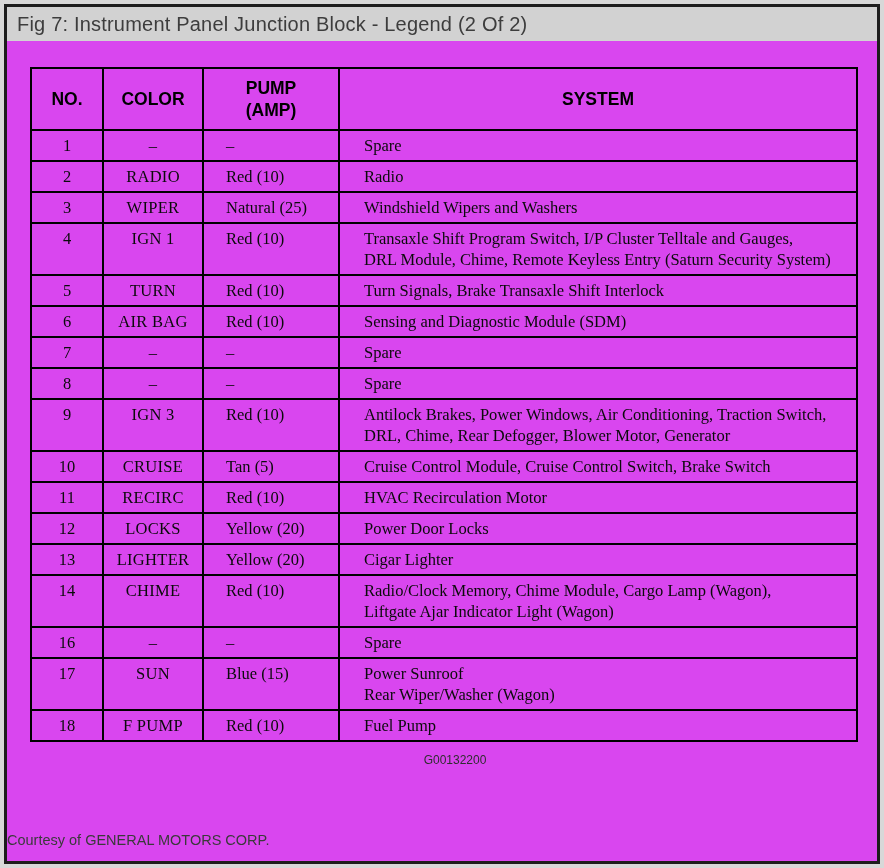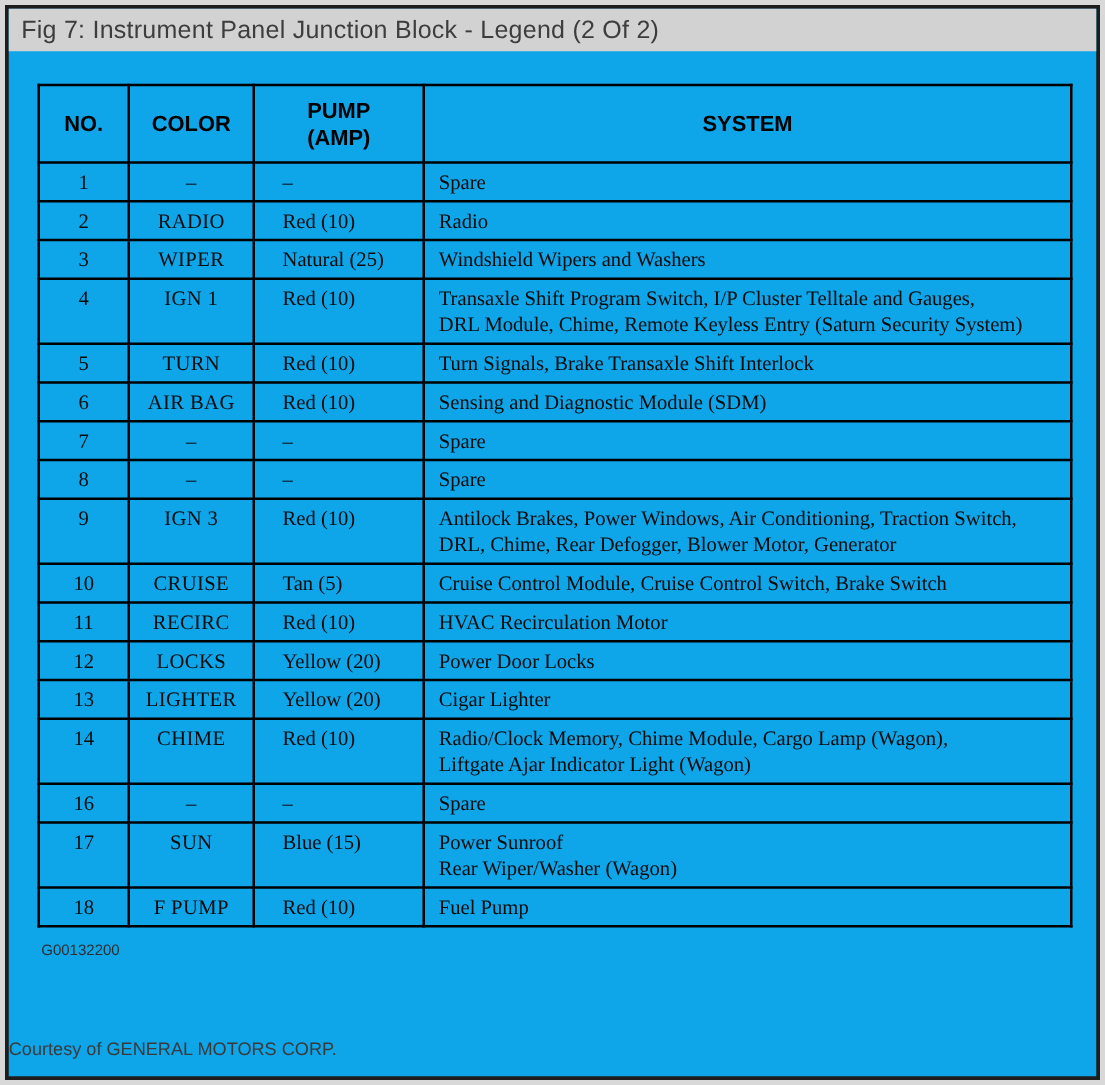--- a/index.html
+++ b/index.html
@@ -6,21 +6,21 @@
   body {
     width: 884px; height: 868px;
     background: #d8d8d8;
     font-family: "Liberation Sans", sans-serif;
     position: relative;
     overflow: hidden;
   }
   .page {
     position: absolute;
     left: 4px; top: 4px; right: 4px; bottom: 4px;
-    background: #0ea5e9;
+    background: #d946ef;
     border: 3px solid #1d1d1d;
     box-sizing: border-box;
   }
   .title-bar {
     height: 34px;
     background: #d2d2d2;
     display: flex;
     align-items: center;
     padding-left: 10px;
     font-size: 20px;
@@ -54,26 +54,27 @@
   .fuse-table tbody tr { height: 30px; }
   .fuse-table td {
     vertical-align: top;
     padding-top: 4px;
     padding-bottom: 4px;
     line-height: 21px;
   }
   .c-no   { text-align: center; }
   .c-fuse { text-align: center; letter-spacing: 0.3px; }
   .c-color{ text-align: left; padding-left: 22px; }
-  .c-system{ text-align: left; padding-left: 11px; padding-right: 6px; white-space: pre-line; }
+  .c-system{ text-align: left; padding-left: 24px; padding-right: 6px; white-space: pre-line; }
   .drawing-number {
     margin: 11px 0 0 26px;
     font-size: 12px;
     color: #2e2e2e;
     font-family: "Liberation Sans", sans-serif;
+    text-align: center;
   }
   .courtesy {
     position: absolute;
     bottom: 13px;
     left: 0; right: 0;
     font-size: 14.5px;
     color: #3a3a3a;
     font-family: "Liberation Sans", sans-serif;
   }
 </style>

